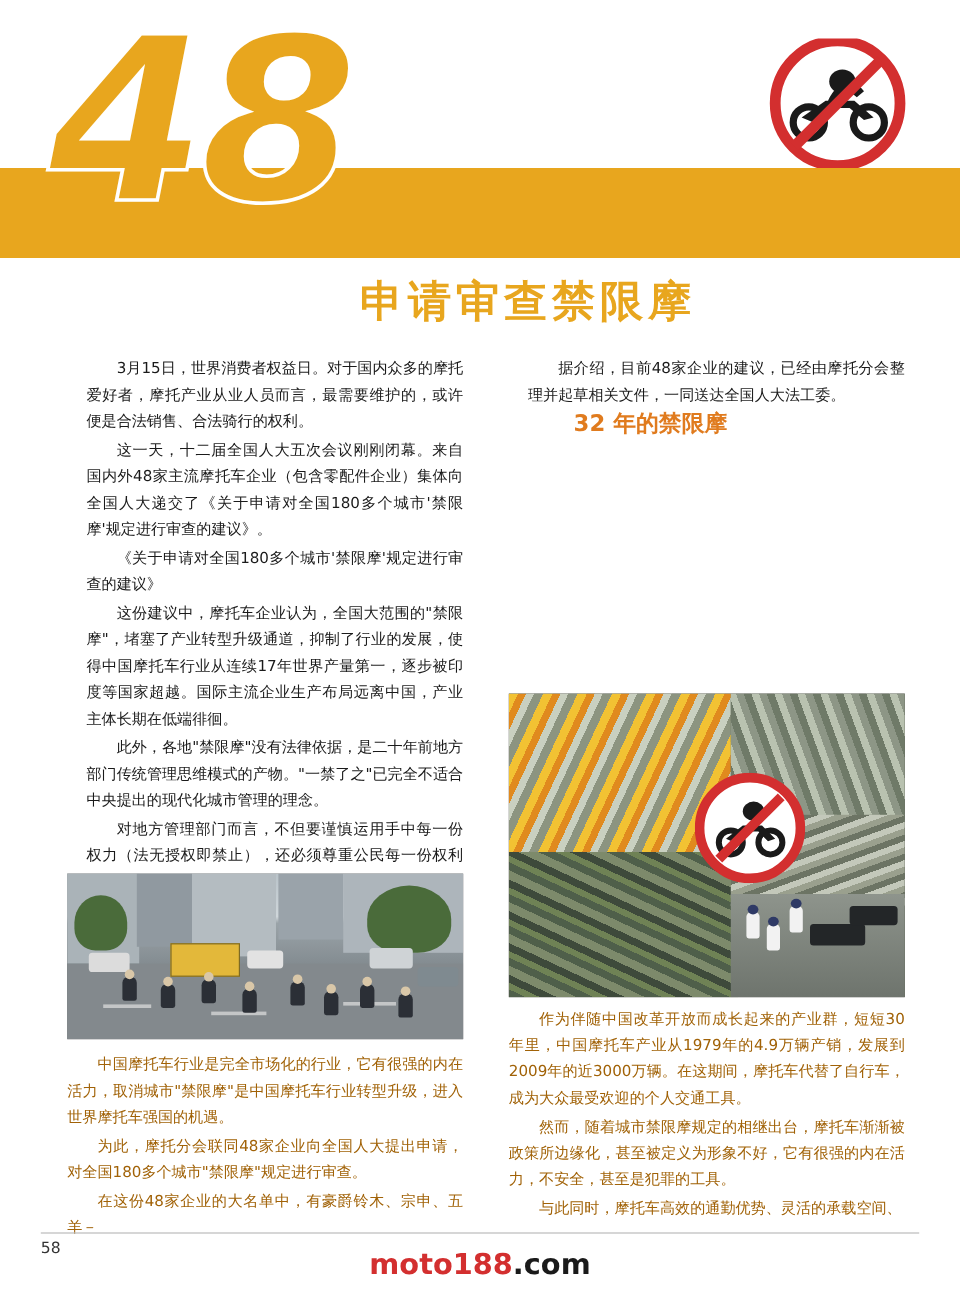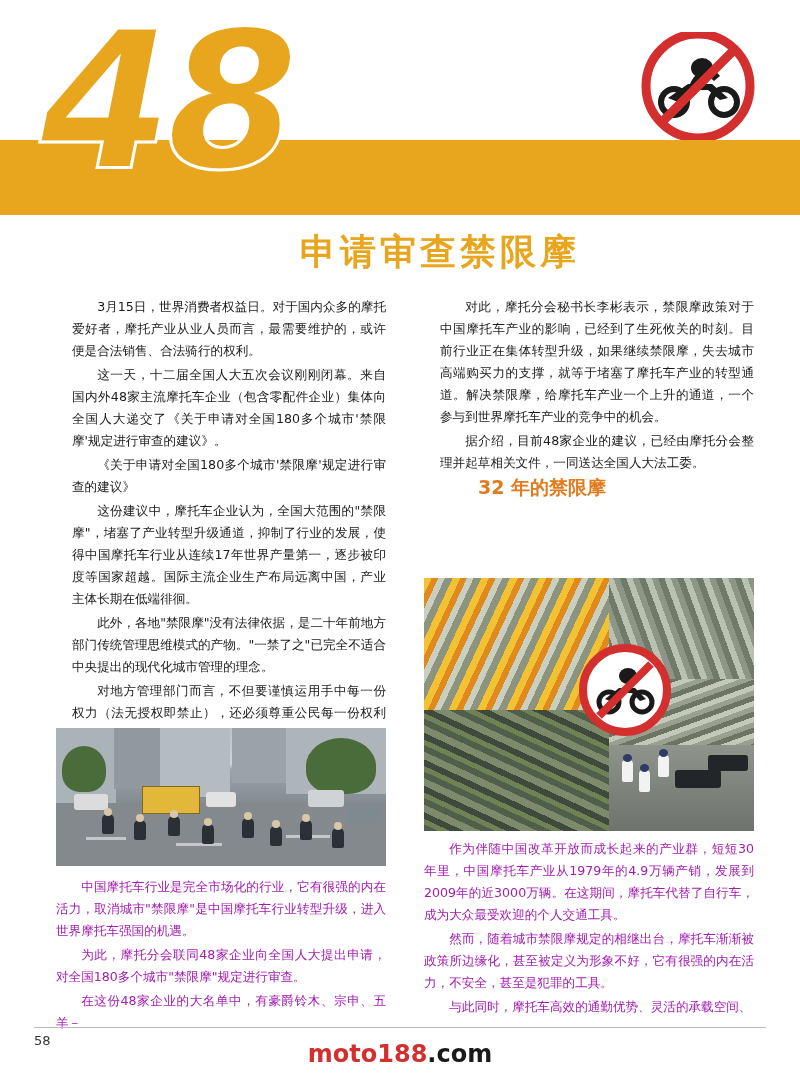--- a/index.html
+++ b/index.html
@@ -63,21 +63,21 @@
   .subhead{
     color:#E07B1E;font-weight:bold;font-size:19px;
     margin:12px 0 8px 0;text-indent:0;
   }
 
   
   .photo{position:absolute;overflow:hidden;background:#555;}
   .photo-left{left:56px;top:728px;width:330px;height:138px;}
   .photo-right{left:424px;top:578px;width:330px;height:253px;}
 
-  .cap{position:absolute;width:330px;font-size:12.6px;line-height:22px;color:#a21caf;text-align:justify;}
+  .cap{position:absolute;width:330px;font-size:12.6px;line-height:22px;color:#a16207;text-align:justify;}
   .cap p{margin:0 0 2px 0;text-indent:2em;}
   .cap-left{left:56px;top:876px;}
   .cap-right{left:424px;top:838px;}
 
   
   .street{position:absolute;inset:0;background:linear-gradient(#b9c3c9 0%,#cfd6da 26%,#9aa3a8 30%,#7d858a 62%,#8d9499 100%);}
   .street .bld{position:absolute;top:0;background:#97a1a8;}
   .street .road{position:absolute;left:0;right:0;bottom:0;height:46%;background:#83898d;}
   .street .lane{position:absolute;height:3px;background:#e6e6e6;opacity:.65;}
   .street .bus{position:absolute;background:#e3b83a;border:1px solid #7d6a24;}
@@ -177,21 +177,20 @@
     </div>
   </div>
 
   <div class="cap cap-left">
     <p>中国摩托车行业是完全市场化的行业，它有很强的内在活力，取消城市"禁限摩"是中国摩托车行业转型升级，进入世界摩托车强国的机遇。</p>
     <p>为此，摩托分会联同48家企业向全国人大提出申请，对全国180多个城市"禁限摩"规定进行审查。</p>
     <p>在这份48家企业的大名单中，有豪爵铃木、宗申、五羊－</p>
   </div>
 
   <div class="col col-right">
-    <p>对此，摩托分会秘书长李彬表示，禁限摩政策对于中国摩托车产业的影响，已经到了生死攸关的时刻。目前行业正在集体转型升级，如果继续禁限摩，失去城市高端购买力的支撑，就等于堵塞了摩托车产业的转型通道。解决禁限摩，给摩托车产业一个上升的通道，一个参与到世界摩托车产业的竞争中的机会。</p>
     <p>据介绍，目前48家企业的建议，已经由摩托分会整理并起草相关文件，一同送达全国人大法工委。</p>
     <p class="subhead">32 年的禁限摩</p>
   </div>
 
   <div class="photo photo-right">
     <div class="scrap">
       <div class="pileA"></div>
       <div class="pileB"></div>
       <div class="pileC"></div>
       <div class="pileD"></div>

